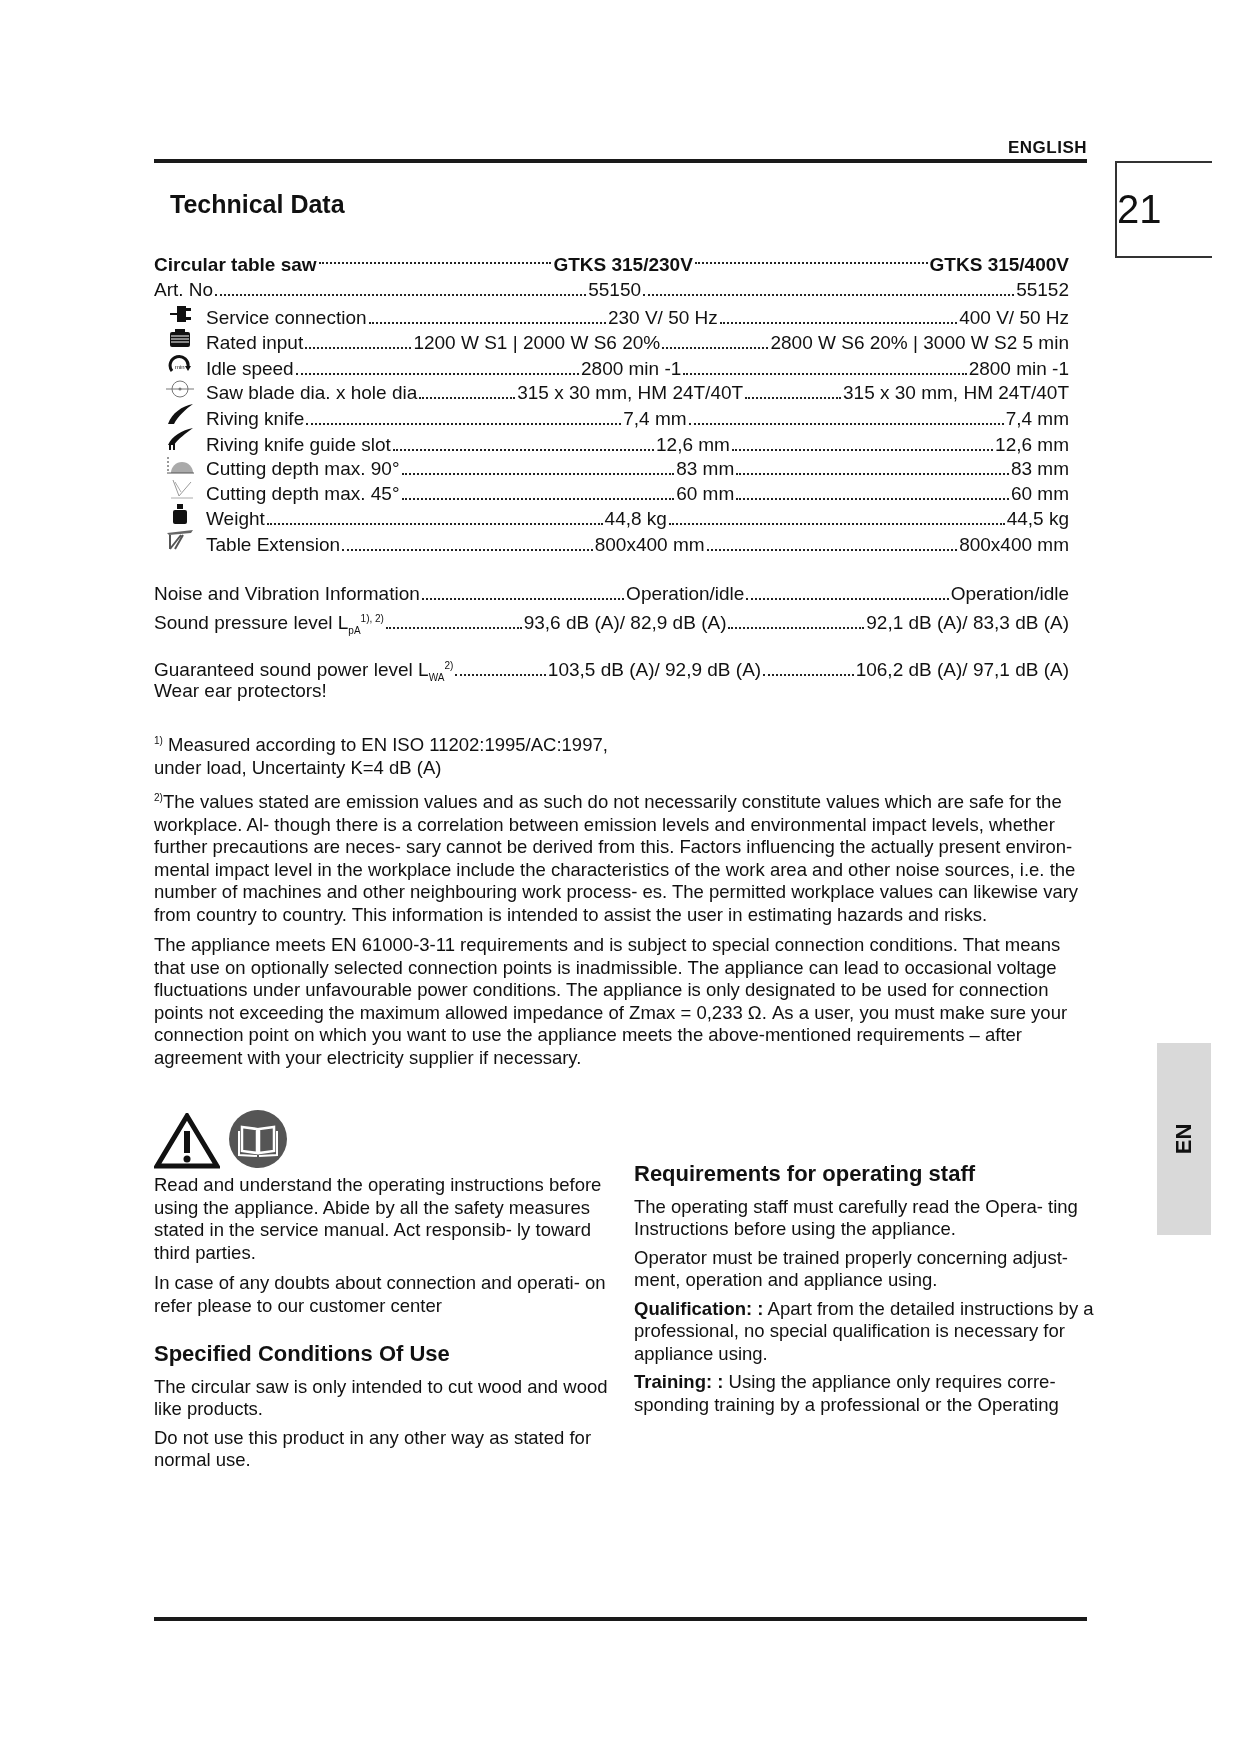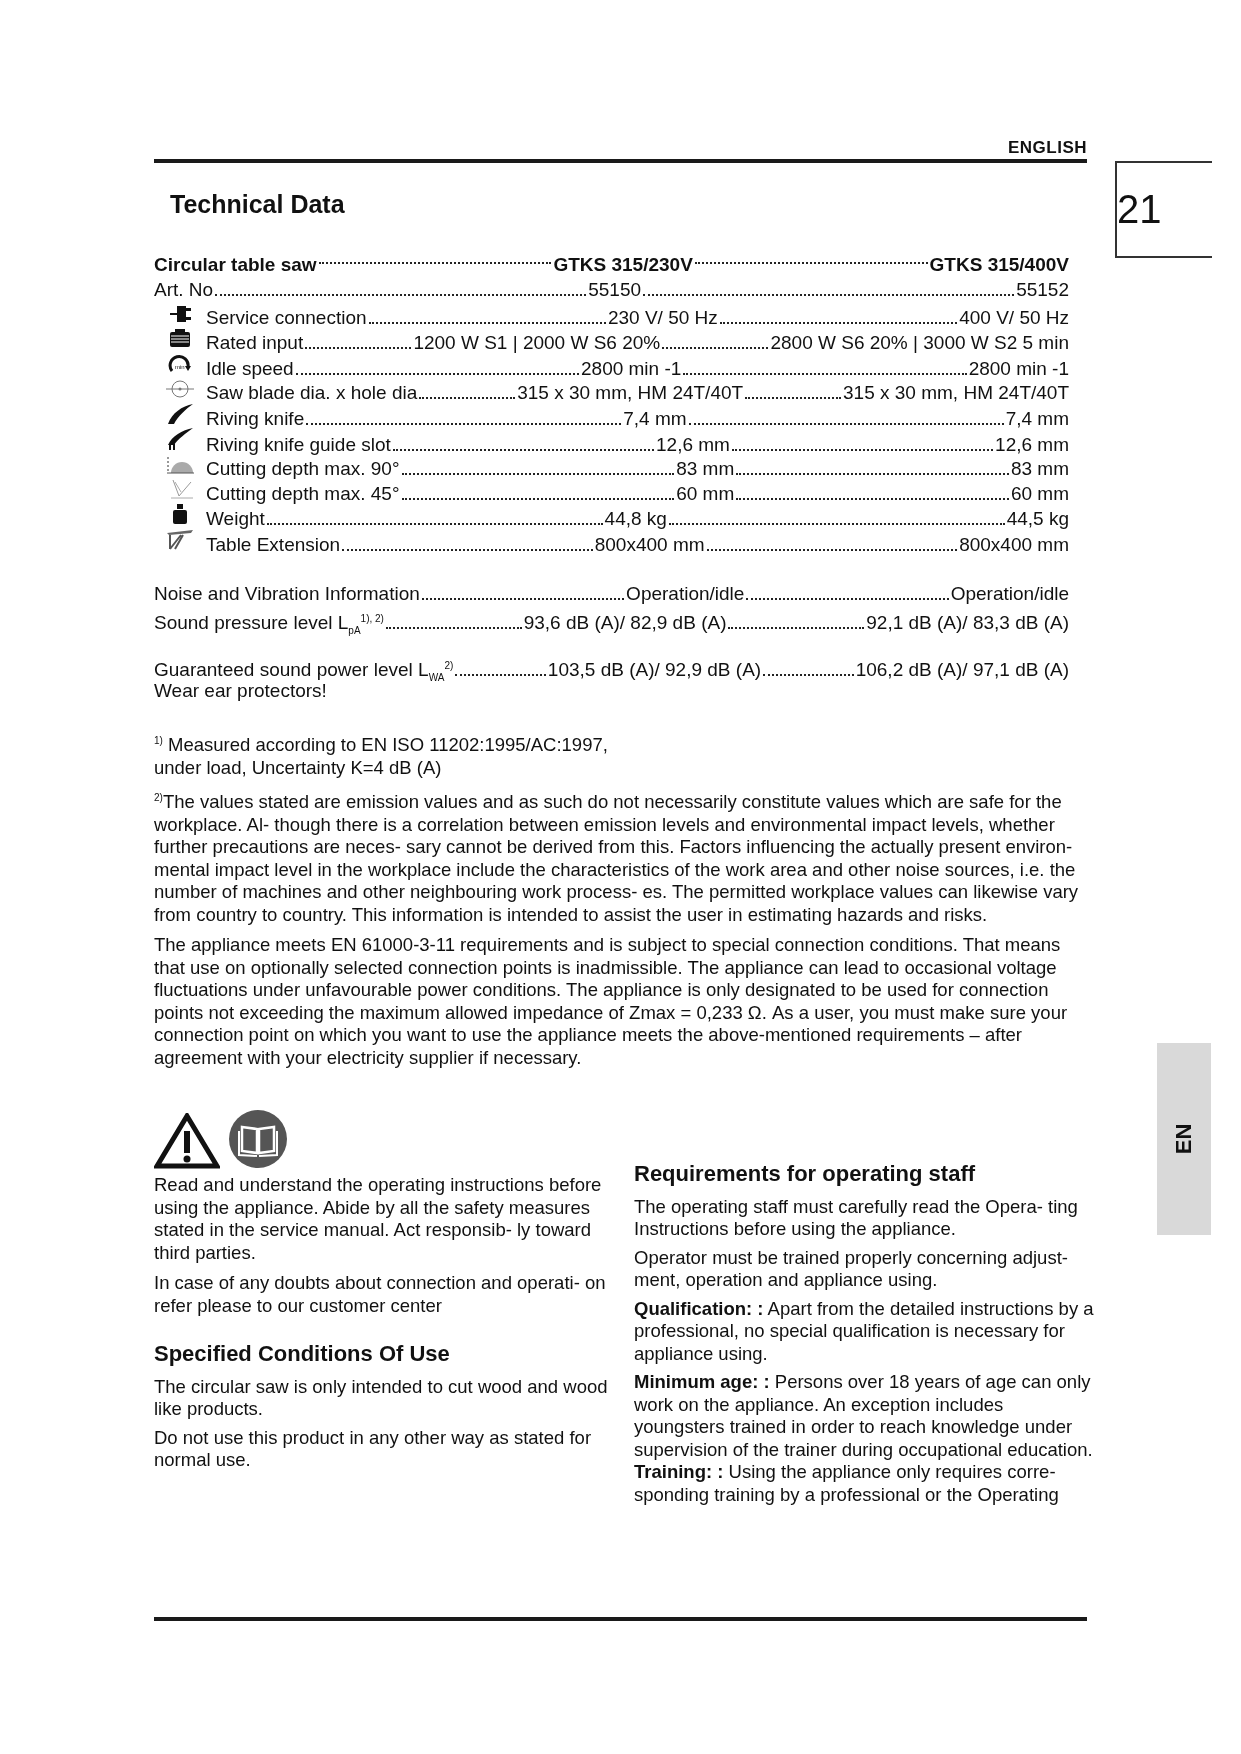--- a/index.html
+++ b/index.html
@@ -259,17 +259,16 @@
   <h2 style="margin-top:26px">Specified Conditions Of Use</h2>
   <p>The circular saw is only intended to cut wood and wood like products.</p>
   <p>Do not use this product in any other way as stated for normal use.</p>
 </div>
 
 <div class="col-right">
   <h2>Requirements for operating staff</h2>
   <p>The operating staff must carefully read the Opera- ting Instructions before using the appliance.</p>
   <p>Operator must be trained properly concerning adjust- ment, operation and appliance using.</p>
   <p><span class="b">Qualification: :</span><span> Apart from the detailed instructions by a professional, no special qualification is necessary for appliance using.</span></p>
-  <p style="margin-bottom:0"><span class="b">Minimum age: :</span><span> Persons over 18 years of age can only work on the appliance. An exception includes youngsters trained in order to reach knowledge under supervision of the trainer during occupational education.</span></p>
   <p><span class="b">Training: :</span><span> Using the appliance only requires corre- sponding training by a professional or the Operating</span></p>
 </div>
 
 <div class="rule" style="top:1617px"></div>
 
 </body></html>

